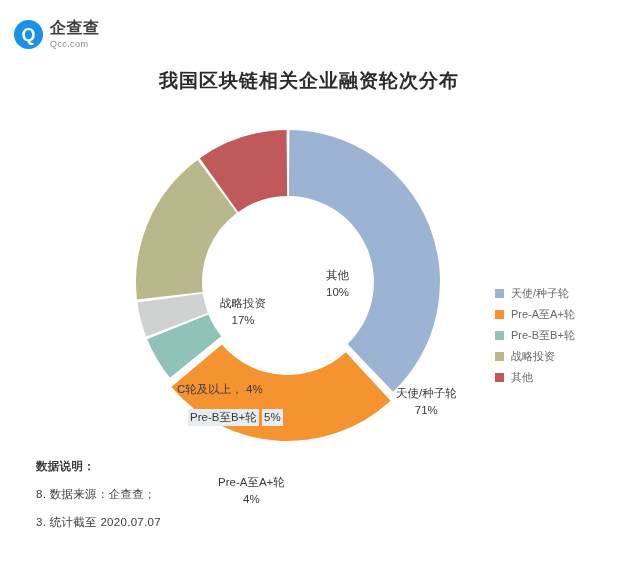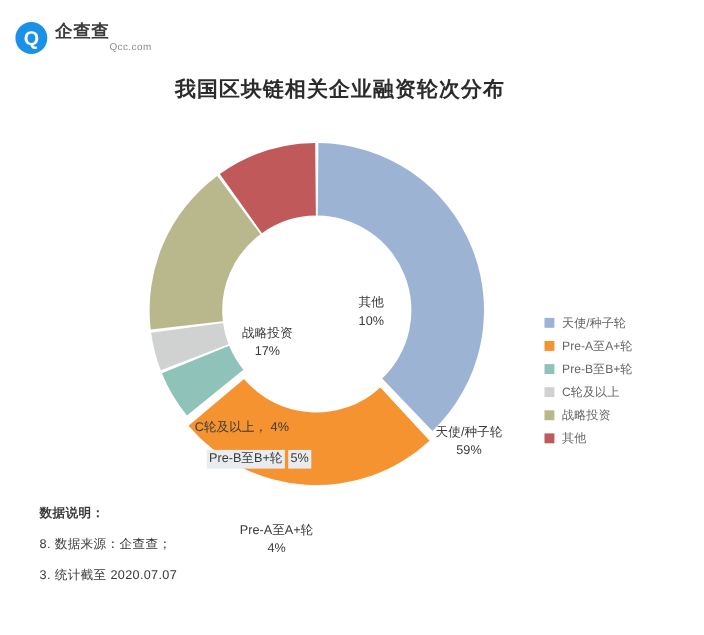--- a/index.html
+++ b/index.html
@@ -32,36 +32,36 @@
     color: #ffffff;
     font-size: 18px;
     font-weight: bold;
     display: flex;
     align-items: center;
     justify-content: center;
     line-height: 1;
   }
   #logo-text {
     display: flex;
-    flex-direction: row;
+    flex-direction: column;
     justify-content: center;
   }
   #logo-name {
     font-size: 16px;
     font-weight: bold;
     color: #3d3d3d;
     letter-spacing: 0.5px;
     line-height: 1.05;
   }
   #logo-domain {
     font-size: 9px;
     color: #8a8a8a;
     letter-spacing: 0.4px;
     line-height: 1.2;
-    margin-top: 15px;
+    margin-top: 2px;
   }
 
   
   #chart-title {
     position: absolute;
     left: 0;
     top: 68px;
     width: 618px;
     text-align: center;
     font-size: 19px;
@@ -173,21 +173,21 @@
         <path d="M 262.54321418207155 278.78311752060756 A 152 152 0 0 1 43.377897478221 264.994404546644 L 93.82559186252936 222.43820486542924 A 86 86 0 0 0 217.82702105023426 230.23971352175073 Z" fill="#f59331"></path>
         <path d="M 41.95733504490049 255.75974754717205 A 152 152 0 0 1 19.21760600222214 217.3089656184304 L 80.3468033959941 192.42480949463825 A 86 86 0 0 0 93.21270272277265 214.17985716484733 Z" fill="#8fc2b8"></path>
         <path d="M 18.143364924476202 214.59574237108302 A 152 152 0 0 1 9.388383597193894 180.49734140160587 L 74.78553282472812 171.59718000354016 A 86 86 0 0 0 79.73900910200626 190.8896963415338 Z" fill="#cfd2d0"></path>
         <path d="M 9.022642961532398 177.6022061594299 A 152 152 0 0 1 69.48034324218327 37.892703983557794 L 108.78493104491947 90.91297725385506 A 86 86 0 0 0 74.57860062297227 169.95914295862482 Z" fill="#b8b88c"></path>
         <path d="M 71.84117269953411 36.17746098142459 A 152 152 0 0 1 158.54092715371524 8.007003100704566 L 159.17447194223362 74.0039622806618 A 86 86 0 0 0 110.12066350105219 89.9425108184376 Z" fill="#c0595a"></path>
       </g>
   </svg>
 
   <div class="slice-label" id="label-angel">
     <span>天使/种子轮</span>
-    <span class="pct">59%</span>
+    <span class="pct">71%</span>
   </div>
 
   <div class="slice-label" id="label-prea">
     <span>Pre-A至A+轮</span>
     <span class="pct">4%</span>
   </div>
 
   <div class="slice-label" id="label-preb">
     <span class="boxed">Pre-B至B+轮</span>
     <span class="pct boxed">5%</span>
@@ -214,24 +214,20 @@
       <span class="legend-swatch" style="background: rgb(156, 179, 212);"></span>
       <span class="legend-label">天使/种子轮</span>
     </div>
     <div class="legend-item">
       <span class="legend-swatch" style="background: rgb(245, 147, 49);"></span>
       <span class="legend-label">Pre-A至A+轮</span>
     </div>
     <div class="legend-item">
       <span class="legend-swatch" style="background: rgb(143, 194, 184);"></span>
       <span class="legend-label">Pre-B至B+轮</span>
-    </div>
-    <div class="legend-item">
-      <span class="legend-swatch" style="background: rgb(207, 210, 208);"></span>
-      <span class="legend-label">C轮及以上</span>
     </div>
     <div class="legend-item">
       <span class="legend-swatch" style="background: rgb(184, 184, 140);"></span>
       <span class="legend-label">战略投资</span>
     </div>
     <div class="legend-item">
       <span class="legend-swatch" style="background: rgb(192, 89, 90);"></span>
       <span class="legend-label">其他</span>
     </div>
   </div>

